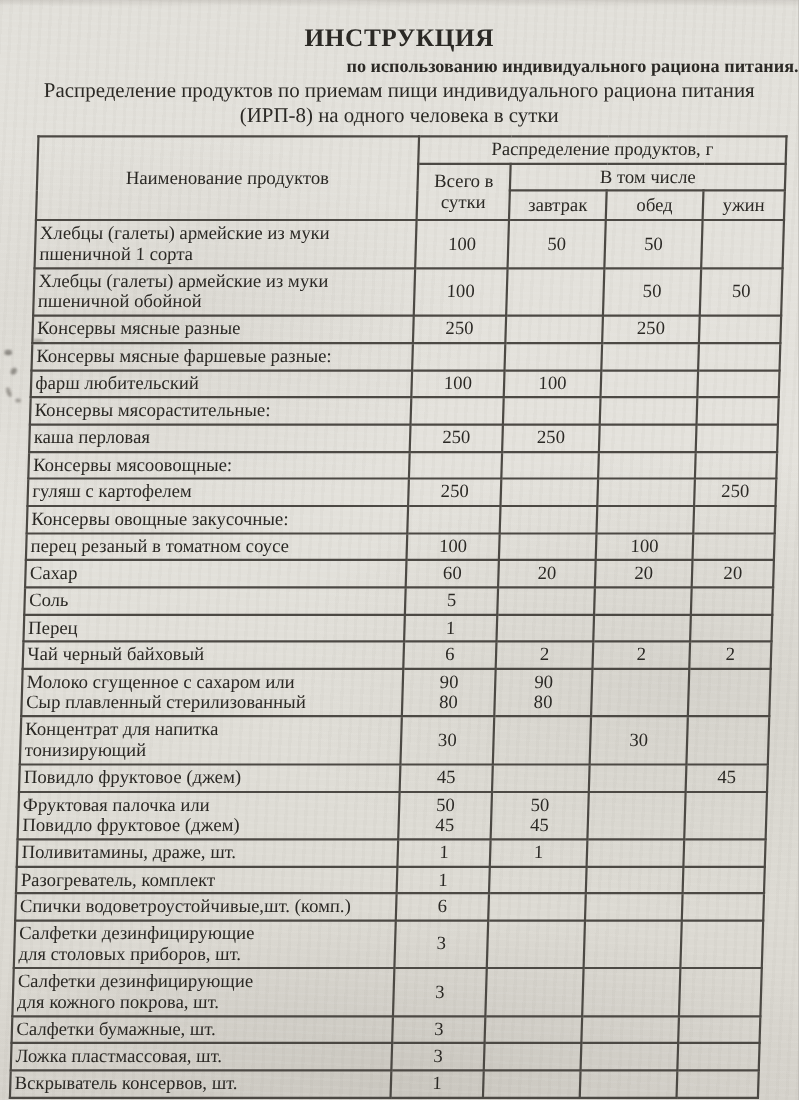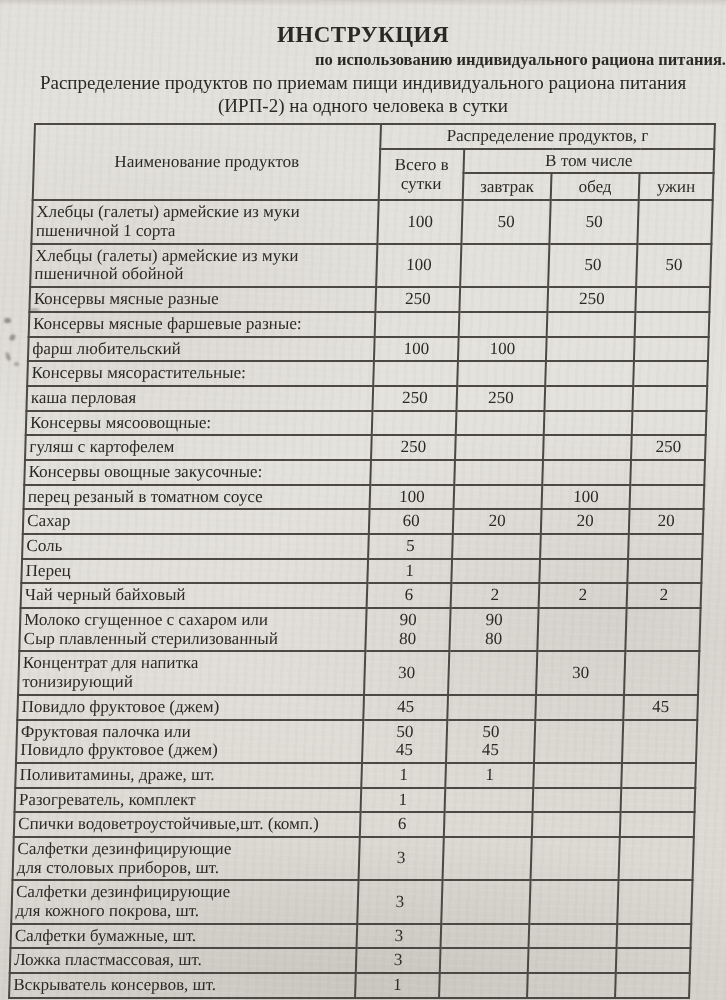--- a/index.html
+++ b/index.html
@@ -89,21 +89,21 @@
   <div class="smudge s1"></div>
   <div class="smudge s2"></div>
   <div class="smudge s3"></div>
   <div class="smudge s4"></div>
   <div class="smudge s5"></div>
 
   <div class="header">
     <div class="title">ИНСТРУКЦИЯ</div>
     <div class="subtitle">по использованию индивидуального рациона питания.</div>
     <div class="caption">Распределение продуктов по приемам пищи индивидуального рациона питания
-(ИРП-2) на одного человека в сутки</div>
+(ИРП-8) на одного человека в сутки</div>
   </div>
 
   <table class="ration">
     <colgroup>
       <col style="width:346px">
       <col style="width:84px">
       <col style="width:88px">
       <col style="width:88px">
       <col style="width:74px">
     </colgroup>

